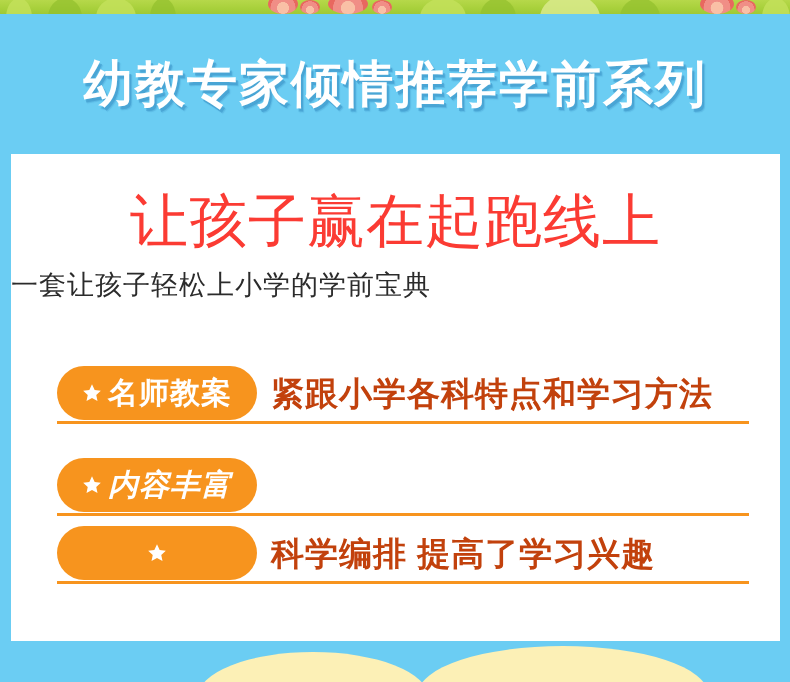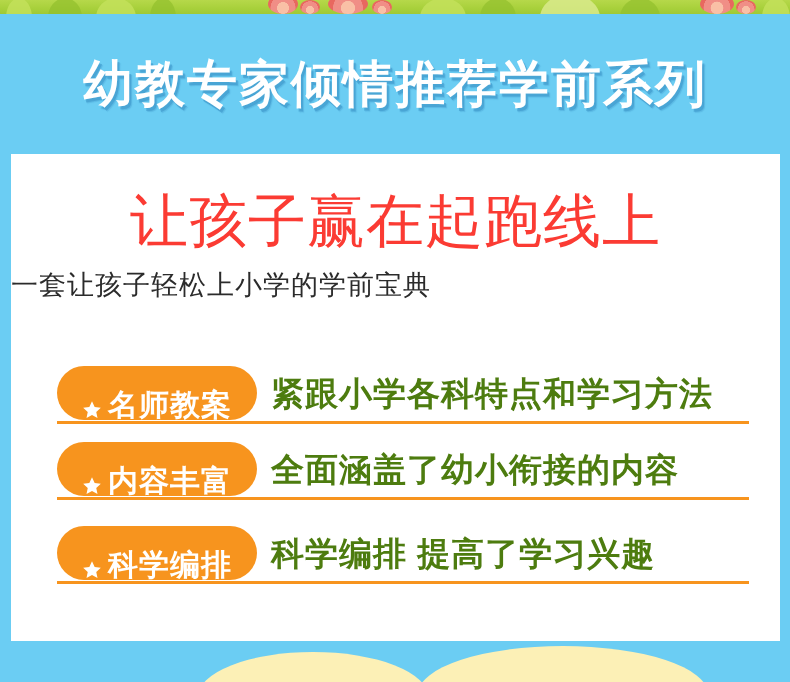--- a/index.html
+++ b/index.html
@@ -109,39 +109,39 @@
   }
 
   
   .feature-row {
     position: absolute;
     left: 38px;
     width: 700px;
     height: 62px;
   }
   .feature-row.row1 { top: 212px; }
-  .feature-row.row2 { top: 288px; }
+  .feature-row.row2 { top: 304px; font-style: italic; }
   .feature-row.row3 { top: 372px; }
 
   .feature-underline {
     position: absolute;
     left: 8px;
     bottom: 4px;
     width: 692px;
     height: 3px;
     background: #f7941e;
   }
   .feature-pill {
     position: absolute;
     left: 8px; top: 0;
     width: 200px; height: 54px;
     background: #f7941e;
     border-radius: 27px;
     display: flex;
-    align-items: flex-end;
+    align-items: center;
     justify-content: center;
     gap: 6px;
     box-sizing: border-box;
     padding: 0 10px;
   }
   .pill-star {
     width: 20px; height: 20px;
     flex: 0 0 auto;
     display: block;
   }
@@ -152,21 +152,21 @@
     letter-spacing: 1px;
     line-height: 1;
     white-space: nowrap;
   }
   .feature-desc {
     position: absolute;
     left: 222px;
     top: 8px;
     font-size: 33px;
     font-weight: bold;
-    color: #4d7c0f;
+    color: #c2410c;
     letter-spacing: 1px;
     line-height: 1.2;
     white-space: nowrap;
   }
 
   
   #bottom-area {
     position: absolute;
     left: 0; top: 641px;
     width: 790px; height: 41px;
@@ -234,30 +234,28 @@
     </div>
 
     <div class="feature-row row2">
       <div class="feature-underline"></div>
       <div class="feature-pill">
         <svg class="pill-star" viewBox="0 0 24 24">
           <polygon fill="#ffffff" points="12,1.5 15.2,8.3 22.6,9.2 17.1,14.3 18.6,21.6 12,17.9 5.4,21.6 6.9,14.3 1.4,9.2 8.8,8.3"></polygon>
         </svg>
         <span class="pill-label">内容丰富</span>
       </div>
-      <div class="feature-desc">全面涵盖了幼小衔接的内容</div>
     </div>
 
     <div class="feature-row row3">
       <div class="feature-underline"></div>
       <div class="feature-pill">
         <svg class="pill-star" viewBox="0 0 24 24">
           <polygon fill="#ffffff" points="12,1.5 15.2,8.3 22.6,9.2 17.1,14.3 18.6,21.6 12,17.9 5.4,21.6 6.9,14.3 1.4,9.2 8.8,8.3"></polygon>
         </svg>
-        <span class="pill-label">科学编排</span>
       </div>
       <div class="feature-desc">科学编排 提高了学习兴趣</div>
     </div>
 
   </div>
 
   <div id="bottom-area">
     <div class="cloud" id="cloud-left"></div>
     <div class="cloud" id="cloud-right"></div>
   </div>

